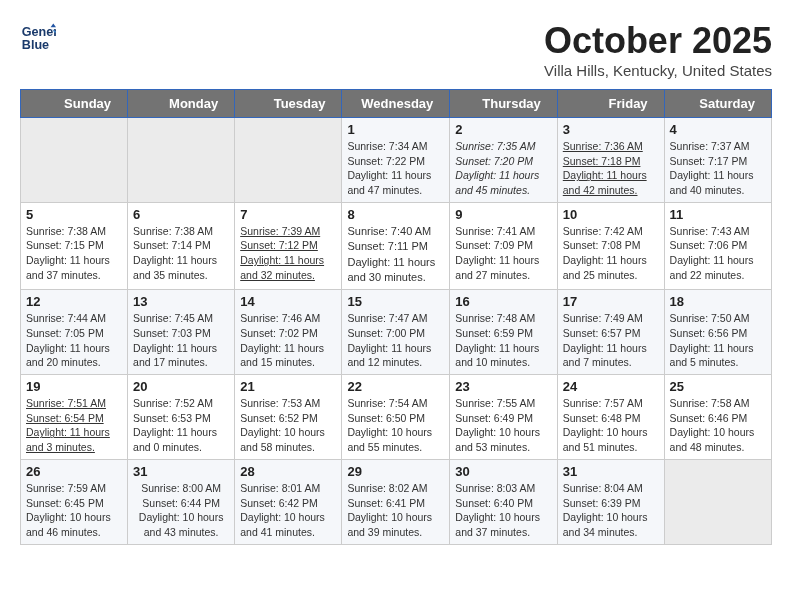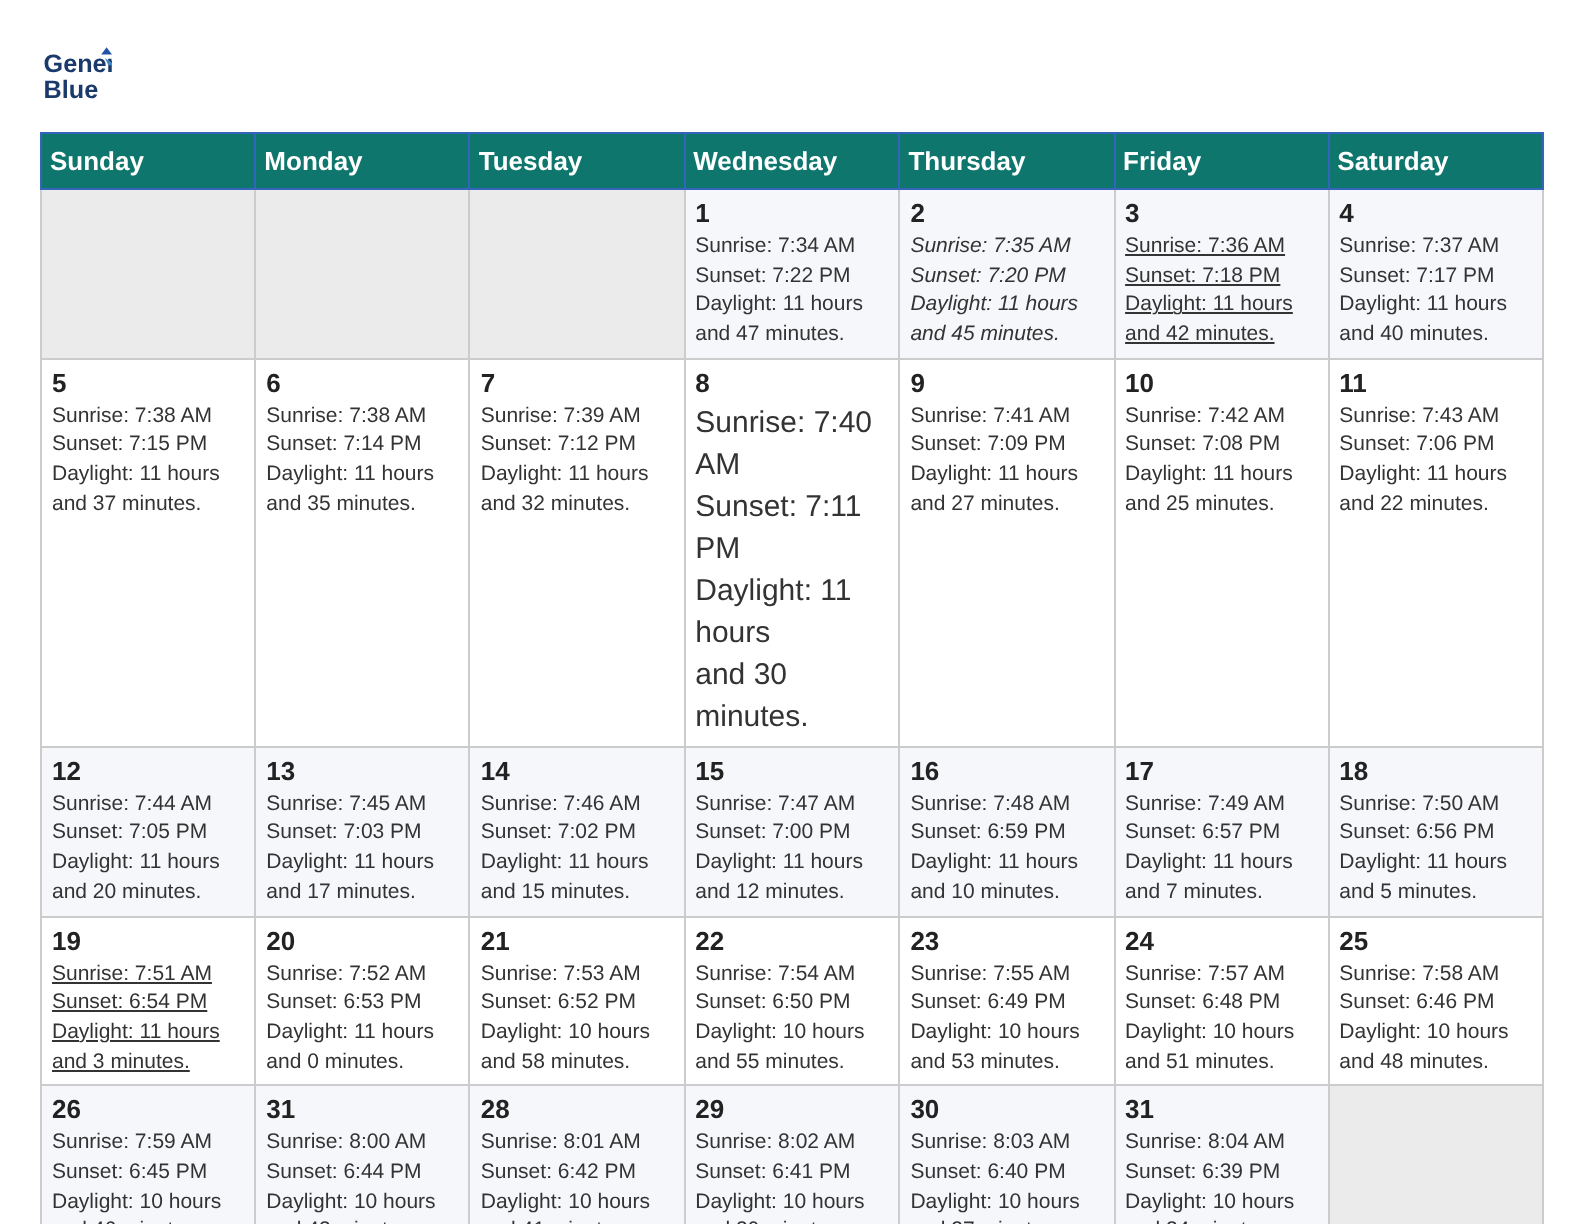--- a/index.html
+++ b/index.html
@@ -36,26 +36,26 @@
     .location {
       font-size: 15px;
       color: #444;
     }
     table {
       width: 100%;
       border-collapse: collapse;
       border: 1px solid #bbb;
     }
     thead tr th {
-      background-color: #0f766e;
+      background-color: #737373;
       color: #fff;
       font-size: 13px;
       font-weight: bold;
-      padding: 6px 4px;
-      text-align: left;
+      padding: 6px 16px;
+      text-align: right;
       border: 1px solid #3366bb;
     }
     tbody tr td {
       vertical-align: top;
       border: 1px solid #ccc;
       padding: 4px 5px;
       width: 108px;
       min-height: 80px;
       font-size: 10.5px;
       color: #333;
@@ -86,20 +86,24 @@
 
 <div class="header">
   <div class="logo">
     <svg class="logo-icon" viewBox="0 0 40 40">
       <text x="2" y="18" font-size="14" font-weight="bold" fill="#1a3a6b">General</text>
       <text x="2" y="32" font-size="14" font-weight="bold" fill="#1a3a6b">Blue</text>
       <polygon points="34,8 40,8 37,4" fill="#2255a4"></polygon>
       <polygon points="36,10 42,14 38,14" fill="#4488cc"></polygon>
     </svg>
   </div>
+  <div class="title-area">
+    <div class="month-title">October 2025</div>
+    <div class="location">Villa Hills, Kentucky, United States</div>
+  </div>
 </div>
 
 <table>
   <thead>
     <tr>
     <th>Sunday</th>
         <th>Monday</th>
         <th>Tuesday</th>
         <th>Wednesday</th>
         <th>Thursday</th>
@@ -151,28 +155,28 @@
         </td>
         <td>
           <span class="day-number">6</span>
           <div style="white-space: pre-line; font-size: 10.5px; line-height: 1.4;">Sunrise: 7:38 AM
 Sunset: 7:14 PM
 Daylight: 11 hours
 and 35 minutes.</div>
         </td>
         <td>
           <span class="day-number">7</span>
-          <div style="white-space: pre-line; font-size: 10.5px; line-height: 1.4;">Sunrise: 7:39 AM
+          <div style="white-space: pre-line; font-size: 10.5px; line-height: 1.4; text-decoration: underline;">Sunrise: 7:39 AM
 Sunset: 7:12 PM
 Daylight: 11 hours
 and 32 minutes.</div>
         </td>
         <td>
           <span class="day-number">8</span>
-          <div style="white-space: pre-line; font-size: 15px; line-height: 1.4;">Sunrise: 7:40 AM
+          <div style="white-space: pre-line; font-size: 11px; line-height: 1.4;">Sunrise: 7:40 AM
 Sunset: 7:11 PM
 Daylight: 11 hours
 and 30 minutes.</div>
         </td>
         <td>
           <span class="day-number">9</span>
           <div style="white-space: pre-line; font-size: 10.5px; line-height: 1.4;">Sunrise: 7:41 AM
 Sunset: 7:09 PM
 Daylight: 11 hours
 and 27 minutes.</div>
@@ -297,21 +301,21 @@
       <tr>
         <td>
           <span class="day-number">26</span>
           <div style="white-space: pre-line; font-size: 10.5px; line-height: 1.4;">Sunrise: 7:59 AM
 Sunset: 6:45 PM
 Daylight: 10 hours
 and 46 minutes.</div>
         </td>
         <td>
           <span class="day-number">31</span>
-          <div style="white-space: pre-line; font-size: 10.5px; line-height: 1.4;">Sunrise: 8:00 AM
+          <div style="white-space: pre-line; font-size: 10.5px; line-height: 1.4; text-align: center;">Sunrise: 8:00 AM
 Sunset: 6:44 PM
 Daylight: 10 hours
 and 43 minutes.</div>
         </td>
         <td>
           <span class="day-number">28</span>
           <div style="white-space: pre-line; font-size: 10.5px; line-height: 1.4;">Sunrise: 8:01 AM
 Sunset: 6:42 PM
 Daylight: 10 hours
 and 41 minutes.</div>

